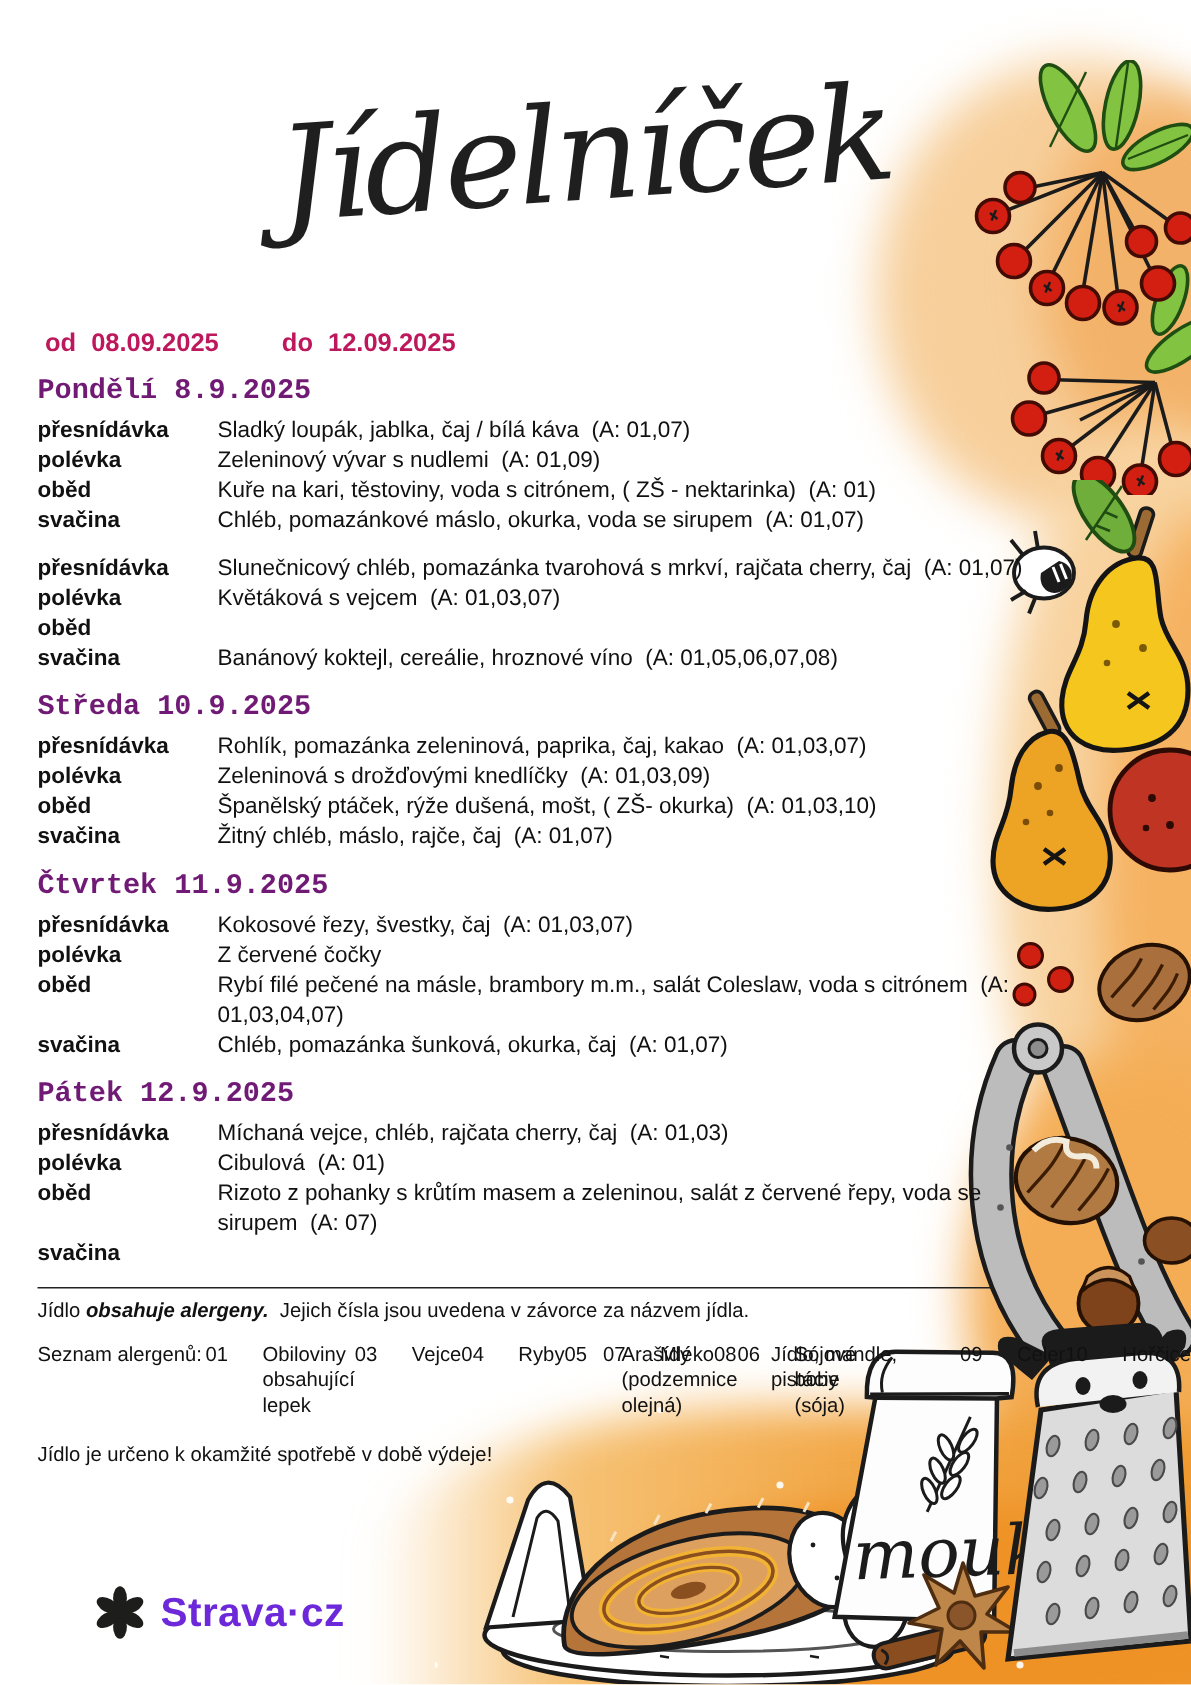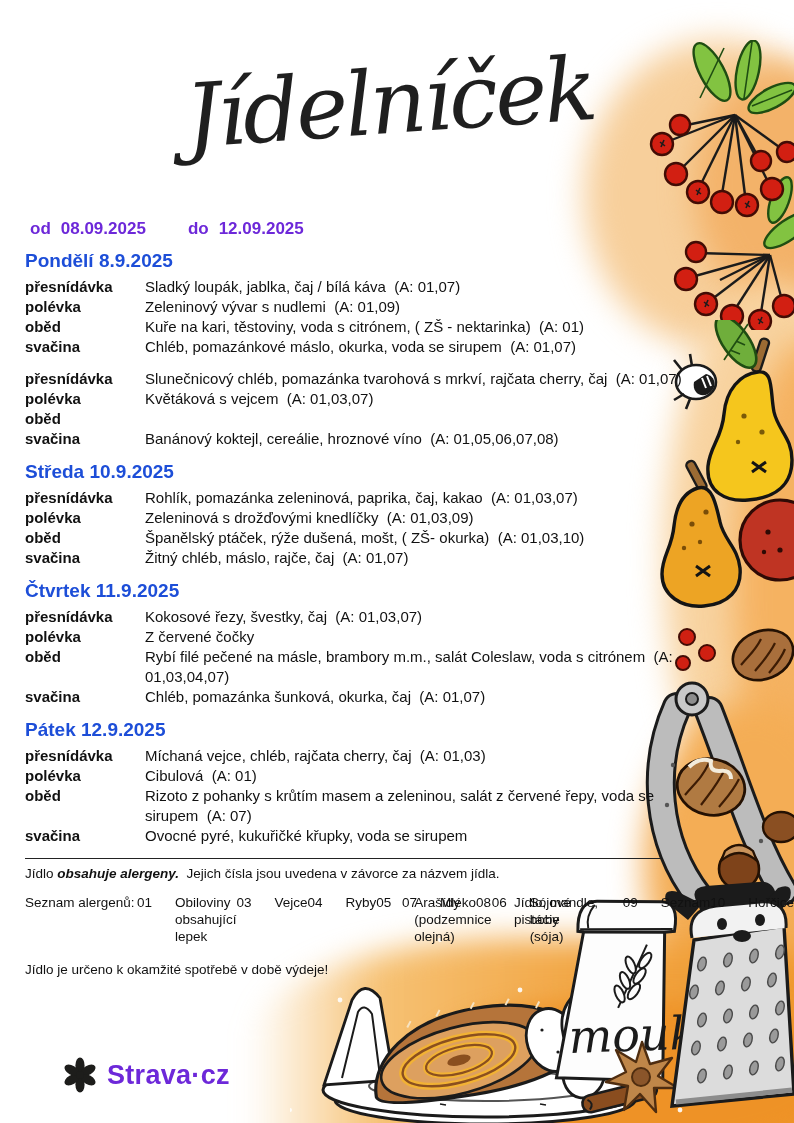--- a/index.html
+++ b/index.html
@@ -17,26 +17,26 @@
       background:linear-gradient(90deg,rgba(246,198,120,0) 0%,#f6c173 22%,#f2a746 55%,#ee9528 100%);}
   .wash-bottom2{position:absolute;left:430px;right:-40px;bottom:-30px;height:150px;z-index:0;
       border-radius:40%;filter:blur(12px);background:#ee9226;}
   
   .art{position:absolute;z-index:1;}
   
   .content{position:absolute;inset:0;z-index:2;}
   .title-wrap{position:absolute;top:18px;left:150px;width:480px;height:180px;text-align:center;}
   .title-script{font-family:"DejaVu Serif",serif;font-style:italic;font-weight:500;
       font-size:88px;letter-spacing:-3px;color:#1f1f1f;transform:rotate(-4deg);display:inline-block;line-height:170px;}
-  .date-row{position:absolute;top:219px;left:30px;font-size:17px;font-weight:bold;color:#6d28d9;}
+  .date-row{position:absolute;top:219px;left:30px;font-size:17px;font-weight:bold;color:#be185d;}
   .date-row span{margin-right:10px;}
   .date-row .gap{margin-right:42px;}
   .menu{position:absolute;top:250px;left:25px;right:0;}
   .day{margin-bottom:12px;}
-  .day-name{font-size:19px;font-weight:bold;margin:0 0 6px 0;line-height:21px;color:#1d4ed8;}
+  .day-name{font-size:19px;font-weight:bold;margin:0 0 6px 0;line-height:21px;color:#701a75;font-family:Liberation Mono, monospace;}
   .meal-row{display:flex;line-height:20px;font-size:15px;}
   .meal-label{width:120px;flex:0 0 120px;font-weight:bold;}
   .meal-text{white-space:pre-wrap;max-width:660px;}
   .sep{border:none;border-top:1.6px solid #222;width:636px;margin:10px 0 6px 0;}
   .allerg-note{font-size:13.5px;margin:0 0 12px 0;line-height:17px;}
   .allerg-note b{font-weight:bold;font-style:italic;}
   .allerg-table{display:flex;font-size:13.5px;line-height:17px;}
   .allerg-label{width:112px;flex:0 0 112px;}
   .allerg-col{display:flex;}
   .allerg-col.left{width:265px;flex:0 0 265px;}
@@ -394,21 +394,20 @@
             <span class="meal-label">polévka</span>
             <span class="meal-text">Cibulová  (A: 01)</span>
           </div>
         <div class="meal-row">
             <span class="meal-label">oběd</span>
             <span class="meal-text">Rizoto z pohanky s krůtím masem a zeleninou, salát z červené řepy, voda se
 sirupem  (A: 07)</span>
           </div>
         <div class="meal-row">
             <span class="meal-label">svačina</span>
-            <span class="meal-text">Ovocné pyré, kukuřičké křupky, voda se sirupem</span>
           </div>
       </section>
 
       <hr class="sep">
 
       <p class="allerg-note"><span>Jídlo </span><b>obsahuje alergeny.</b><span class="meal-text" style="white-space:pre-wrap;">  Jejich čísla jsou uvedena v závorce za názvem jídla.</span></p>
 
       <div class="allerg-table">
         <span class="allerg-label">Seznam alergenů:</span>
         <div class="allerg-col left">
@@ -437,21 +436,21 @@
           <div class="allerg-item">
               <span class="allerg-code">07</span>
               <span>Mléko</span>
             </div>
           <div class="allerg-item">
               <span class="allerg-code">08</span>
               <span>Jídlo, mandle, pistácie</span>
             </div>
           <div class="allerg-item">
               <span class="allerg-code">09</span>
-              <span>Seznam</span>
+              <span>Celer</span>
             </div>
           <div class="allerg-item">
               <span class="allerg-code">10</span>
               <span>Hořčice</span>
             </div>
         </div>
       </div>
 
       <p class="footer-note">Jídlo je určeno k okamžité spotřebě v době výdeje!</p>
     </div>

